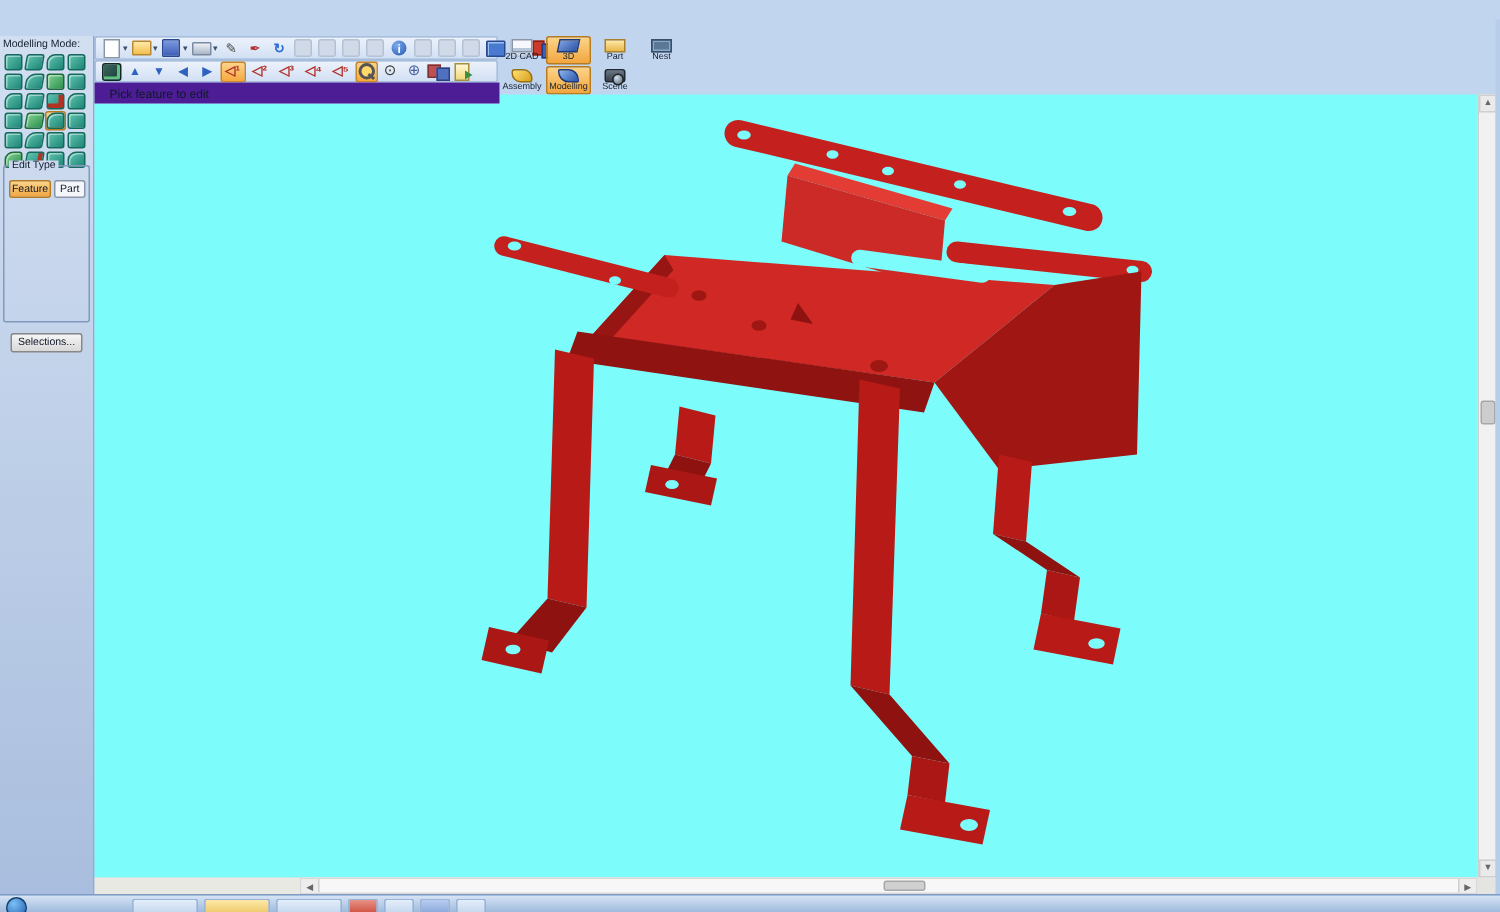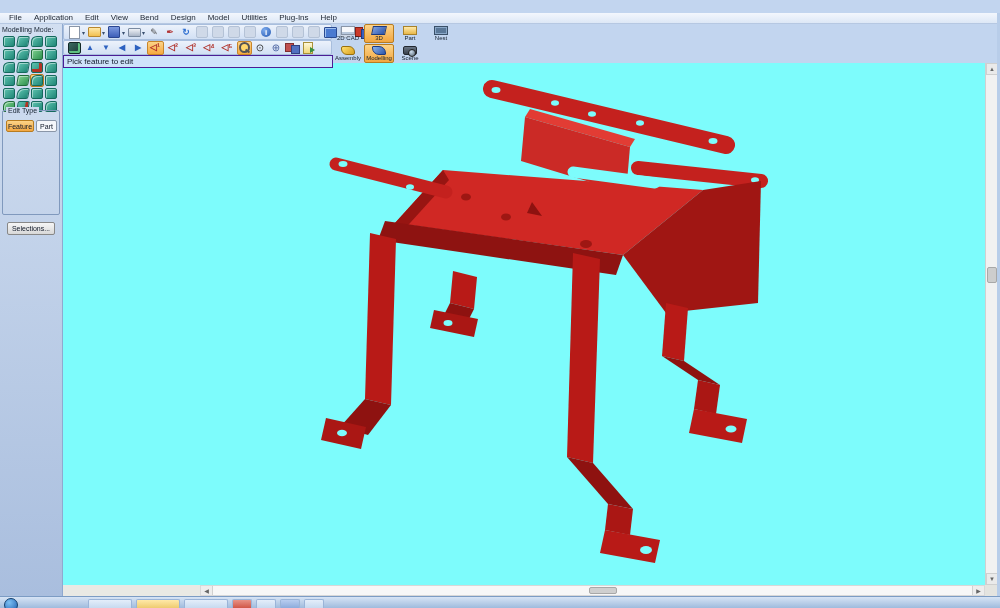--- a/index.html
+++ b/index.html
@@ -60,21 +60,21 @@
   .ico-zoomf::before{content:"";width:7px;height:7px;border:2px solid #555;border-radius:50%;background:#ffd76a;}
   .ico-zoomf::after{content:"";position:absolute;width:5px;height:2px;background:#555;right:1px;bottom:2px;transform:rotate(40deg);}
   .circ{color:#333;font-size:10px;}.axes{color:#4a62a0;font-size:10px;}
   .ico-copyv::before{content:"";width:7px;height:7px;background:#c05050;border:1px solid #803030;}
   .ico-copyv::after{content:"";width:7px;height:7px;background:#5070c0;border:1px solid #304080;margin-left:-3px;margin-top:3px;}
   .ico-export::before{content:"";width:8px;height:10px;background:linear-gradient(#fff8d8,#f0d878);border:1px solid #a89038;}
   .ico-export::after{content:"";position:absolute;right:1px;bottom:2px;border-left:5px solid #3a9040;border-top:3px solid transparent;border-bottom:3px solid transparent;}
 
   
   .promptbar{position:absolute;left:63px;top:55px;width:270px;height:13px;
-    background:#cfe2fa;border:1px solid #4c1d95;font-size:8px;color:#101828;
+    background:#cfe2fa;border:7px solid #4c1d95;font-size:8px;color:#101828;
     display:flex;align-items:center;padding-left:3px;z-index:4;}
 
   
   .launcher{position:absolute;left:333px;top:24px;width:126px;height:40px;}
   .lrow{display:flex;}
   .lbtn{width:30px;height:19px;margin:0 1px 1px 0;display:flex;flex-direction:column;align-items:center;
     justify-content:flex-start;border:1px solid transparent;border-radius:2px;padding-top:1px;}
   .lbtn.on{background:linear-gradient(#fcd489,#f2a640);border-color:#b87c20;}
   .llabel{font-size:6px;color:#14202e;line-height:7px;white-space:nowrap;}
   .licon{width:14px;height:10px;position:relative;margin-bottom:0;}
@@ -136,32 +136,20 @@
     background:linear-gradient(#e4eefa,#bcd2ec);}
 
   .svgwrap{position:absolute;left:0;top:0;}
 </style>
 </head>
 <body>
 
 <div id="win">
 
 
-  <div class="menubar">
-    <span class="mitem">File</span>
-    <span class="mitem">Application</span>
-    <span class="mitem">Edit</span>
-    <span class="mitem">View</span>
-    <span class="mitem">Bend</span>
-    <span class="mitem">Design</span>
-    <span class="mitem">Model</span>
-    <span class="mitem">Utilities</span>
-    <span class="mitem">Plug-Ins</span>
-    <span class="mitem">Help</span>
-  </div>
 
   <div class="toolrow" style="top:24px">
     <span class="ico ico-new"></span>
       <span class="drop">▾</span>
     <span class="ico ico-open"></span>
       <span class="drop">▾</span>
     <span class="ico ico-save"></span>
       <span class="drop">▾</span>
     <span class="ico ico-print"></span>
       <span class="drop">▾</span>

